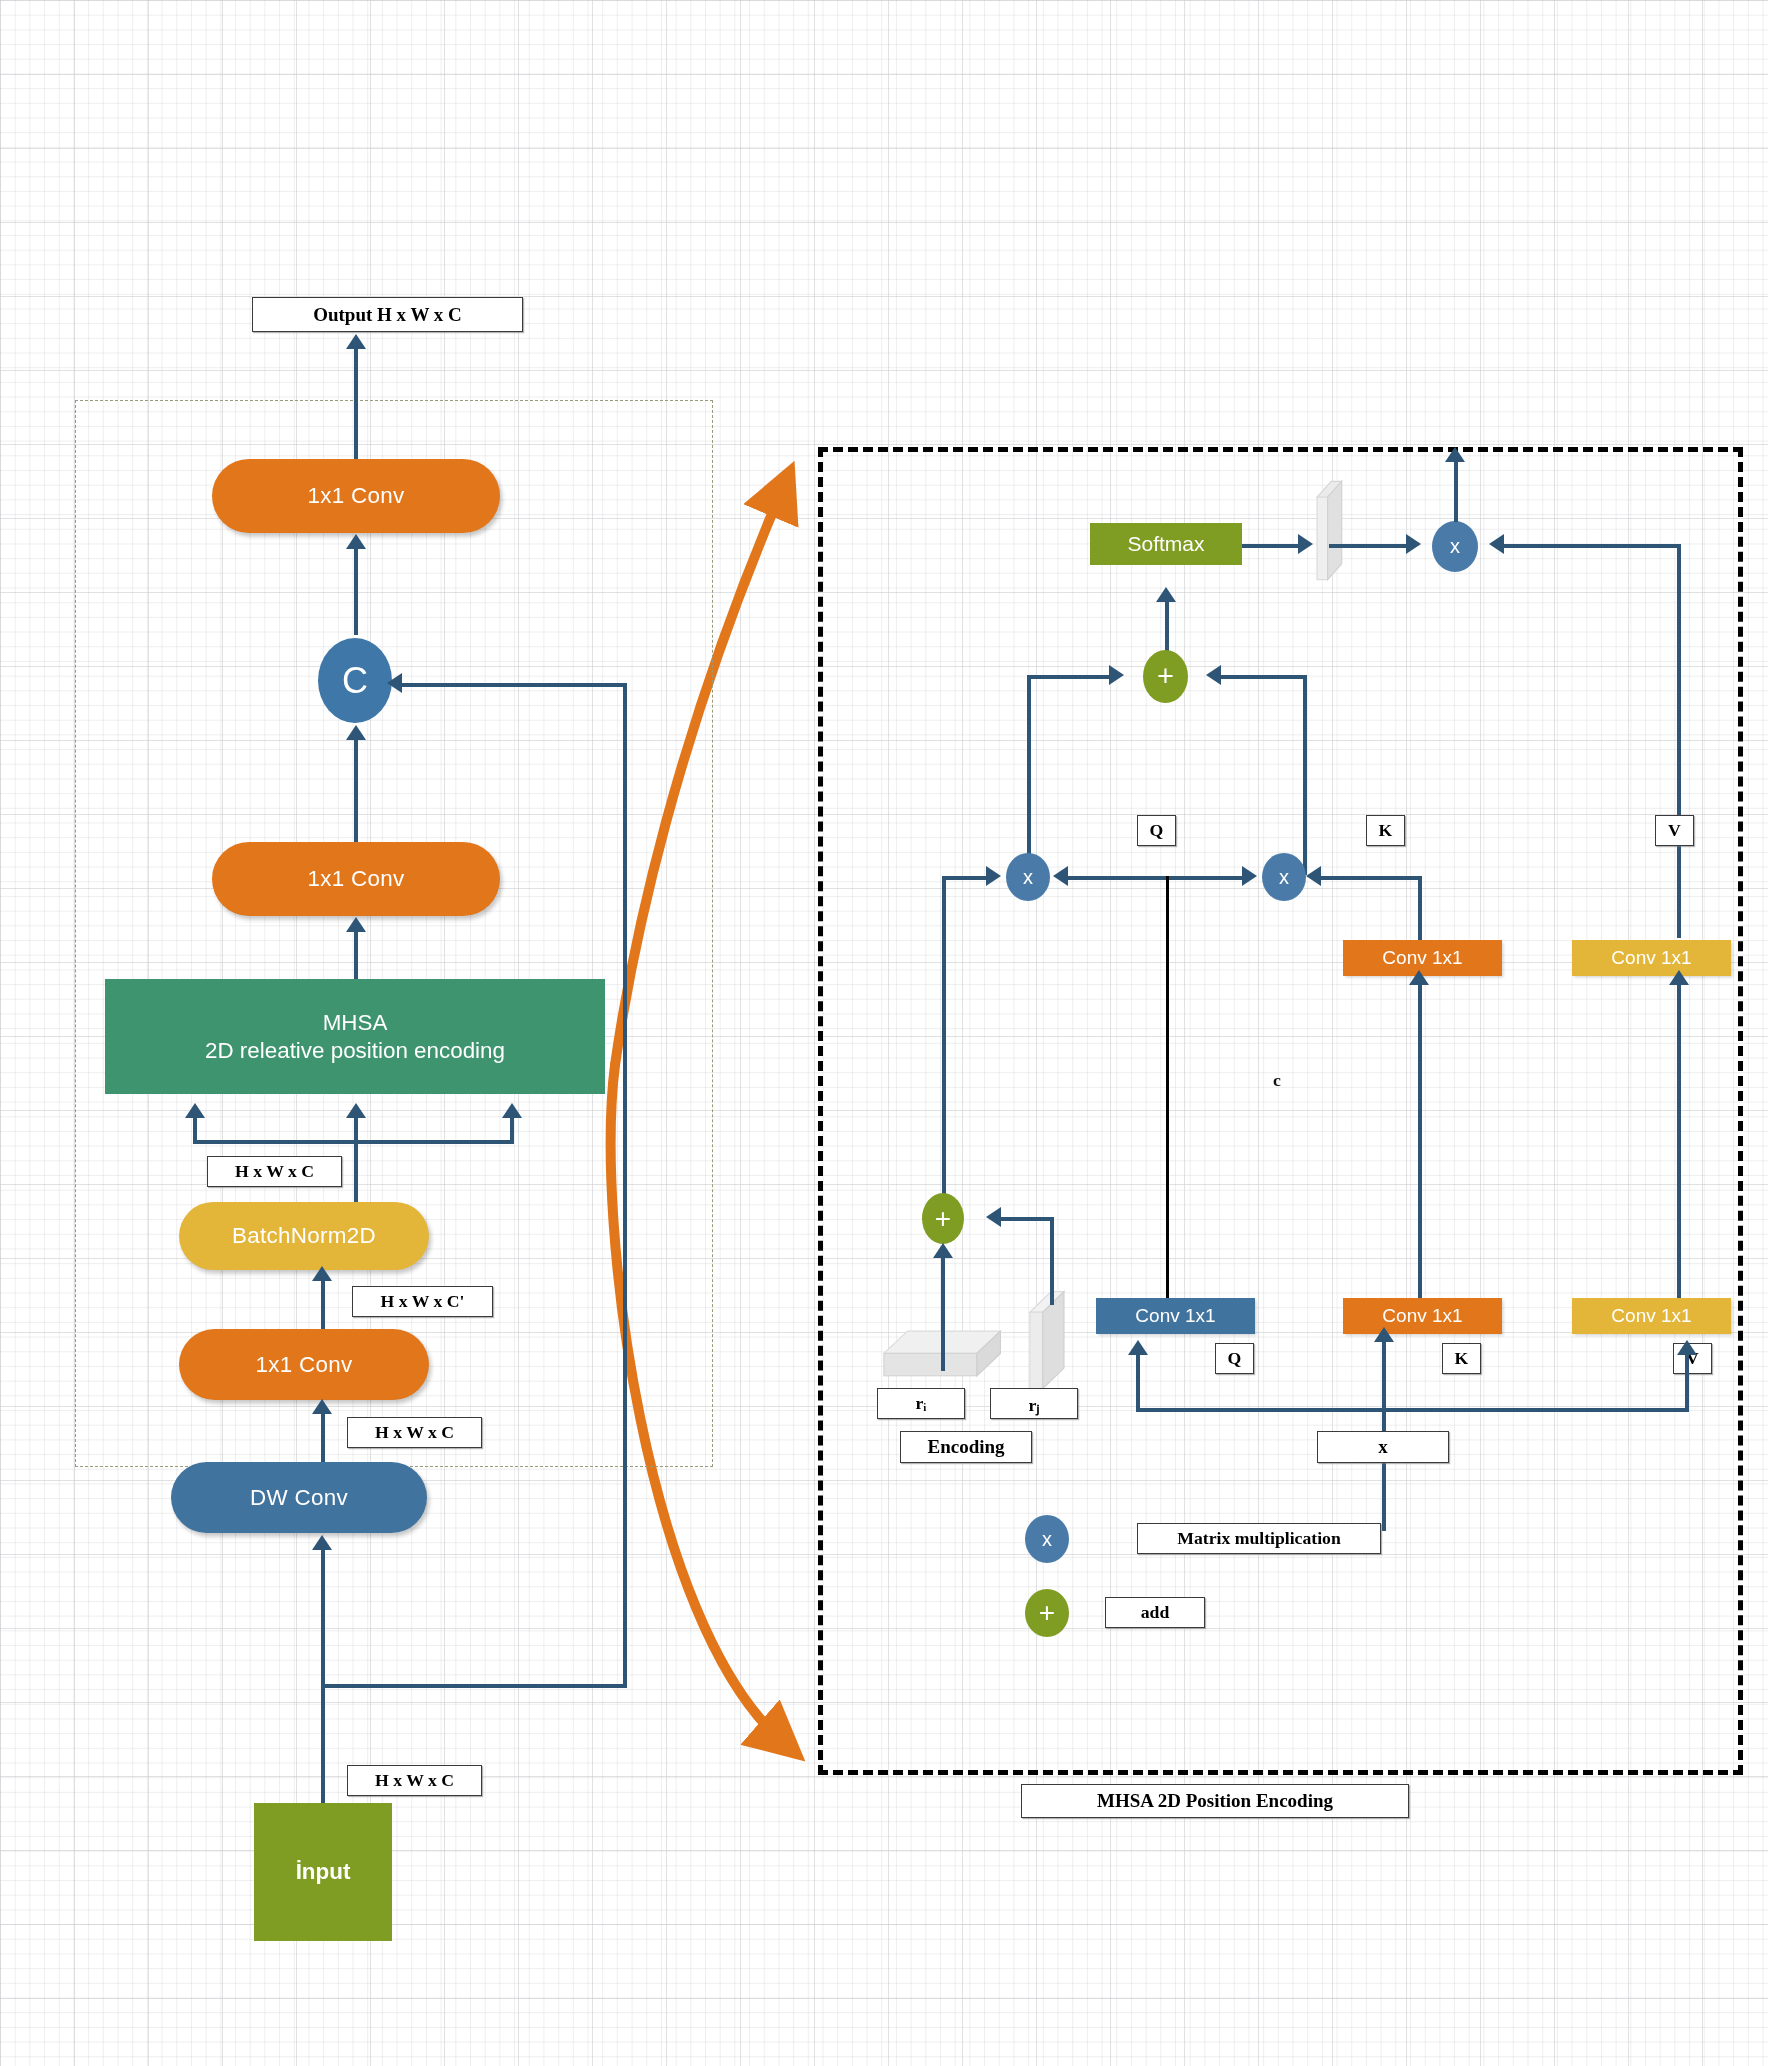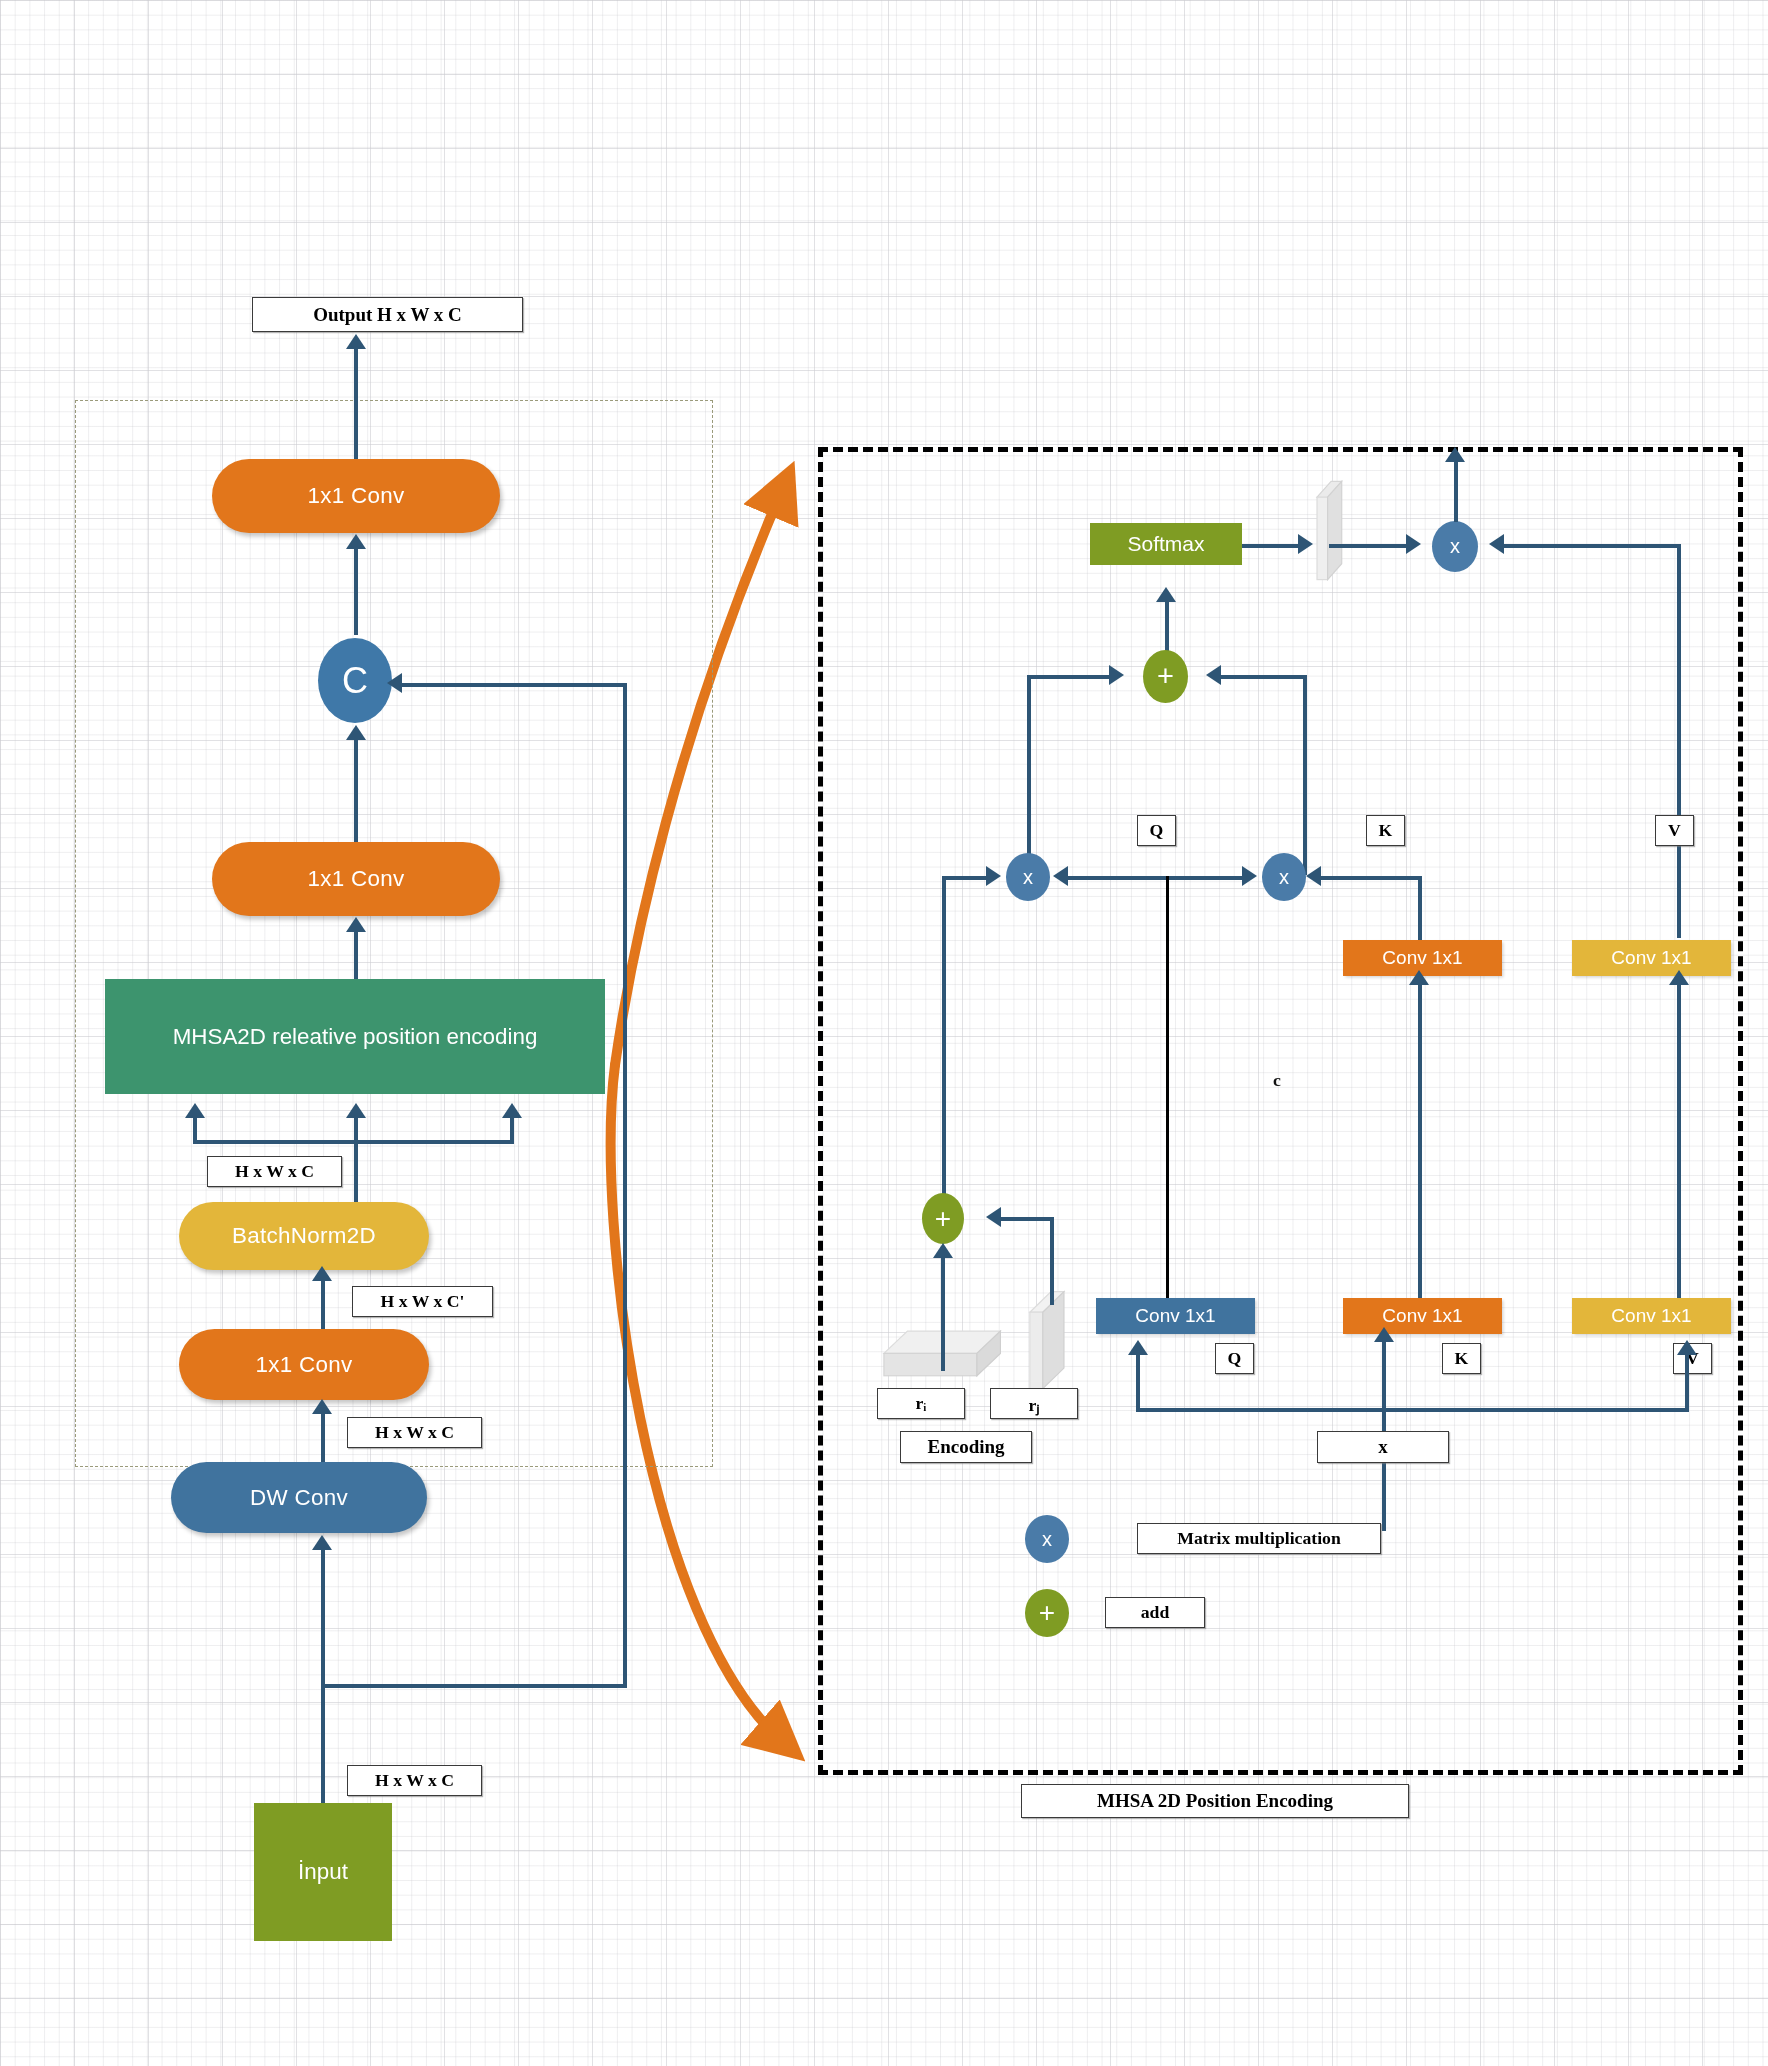--- a/index.html
+++ b/index.html
@@ -157,21 +157,21 @@
   <div class="node op cat" style="left:318px;top:638px;width:74px;height:85px;">C</div>
 
   <div class="ln v" style="left:354px;top:739px;height:103px;"></div>
   <div class="arrow up" style="left:346px;top:725px;"></div>
 
   <div class="node pill orange" style="left:212px;top:842px;width:288px;height:74px;">1x1 Conv</div>
 
   <div class="ln v" style="left:354px;top:930px;height:50px;"></div>
   <div class="arrow up" style="left:346px;top:917px;"></div>
 
-  <div class="node rectblk teal" style="left:105px;top:979px;width:500px;height:115px;flex-direction:row;">
+  <div class="node rectblk teal" style="left:105px;top:979px;width:500px;height:115px;flex-direction:column;">
     <span>MHSA</span>
     <span>2D releative position encoding</span>
   </div>
 
   <div class="ln h" style="left:193px;top:1140px;width:321px;"></div>
   <div class="ln v" style="left:193px;top:1117px;height:26px;"></div>
   <div class="arrow up" style="left:185px;top:1103px;"></div>
   <div class="ln v" style="left:354px;top:1117px;height:88px;"></div>
   <div class="arrow up" style="left:346px;top:1103px;"></div>
   <div class="ln v" style="left:510px;top:1117px;height:26px;"></div>
@@ -198,21 +198,21 @@
   <div class="ln v" style="left:321px;top:1548px;height:259px;"></div>
   <div class="arrow up" style="left:312px;top:1535px;"></div>
 
   <div class="ln h" style="left:321px;top:1684px;width:306px;"></div>
   <div class="ln v" style="left:623px;top:683px;height:1005px;"></div>
   <div class="ln h" style="left:401px;top:683px;width:224px;"></div>
   <div class="arrow left" style="left:387px;top:673px;"></div>
 
   <div class="node cap" style="left:347px;top:1765px;width:135px;height:31px;">H x W x  C</div>
 
-  <div class="node olive" style="left:254px;top:1803px;width:138px;height:138px;color:#fff;font-size:22.4px;">İnput</div>
+  <div class="node olive" style="left:254px;top:1803px;width:138px;height:138px;color:#fff;font-size:22.4px;font-weight:bold;">İnput</div>
 
   <div class="dash-right" style="left:818px;top:447px;width:915px;height:1318px;"></div>
 
   <div class="node olive" style="left:1090px;top:523px;width:152px;height:42px;color:#fff;font-size:21px;">Softmax</div>
 
   <div class="ln h" style="left:1242px;top:544px;width:59px;"></div>
   <div class="arrow right" style="left:1298px;top:534px;"></div>
   <div class="ln h" style="left:1329px;top:544px;width:81px;"></div>
   <div class="arrow right" style="left:1406px;top:534px;"></div>
 

